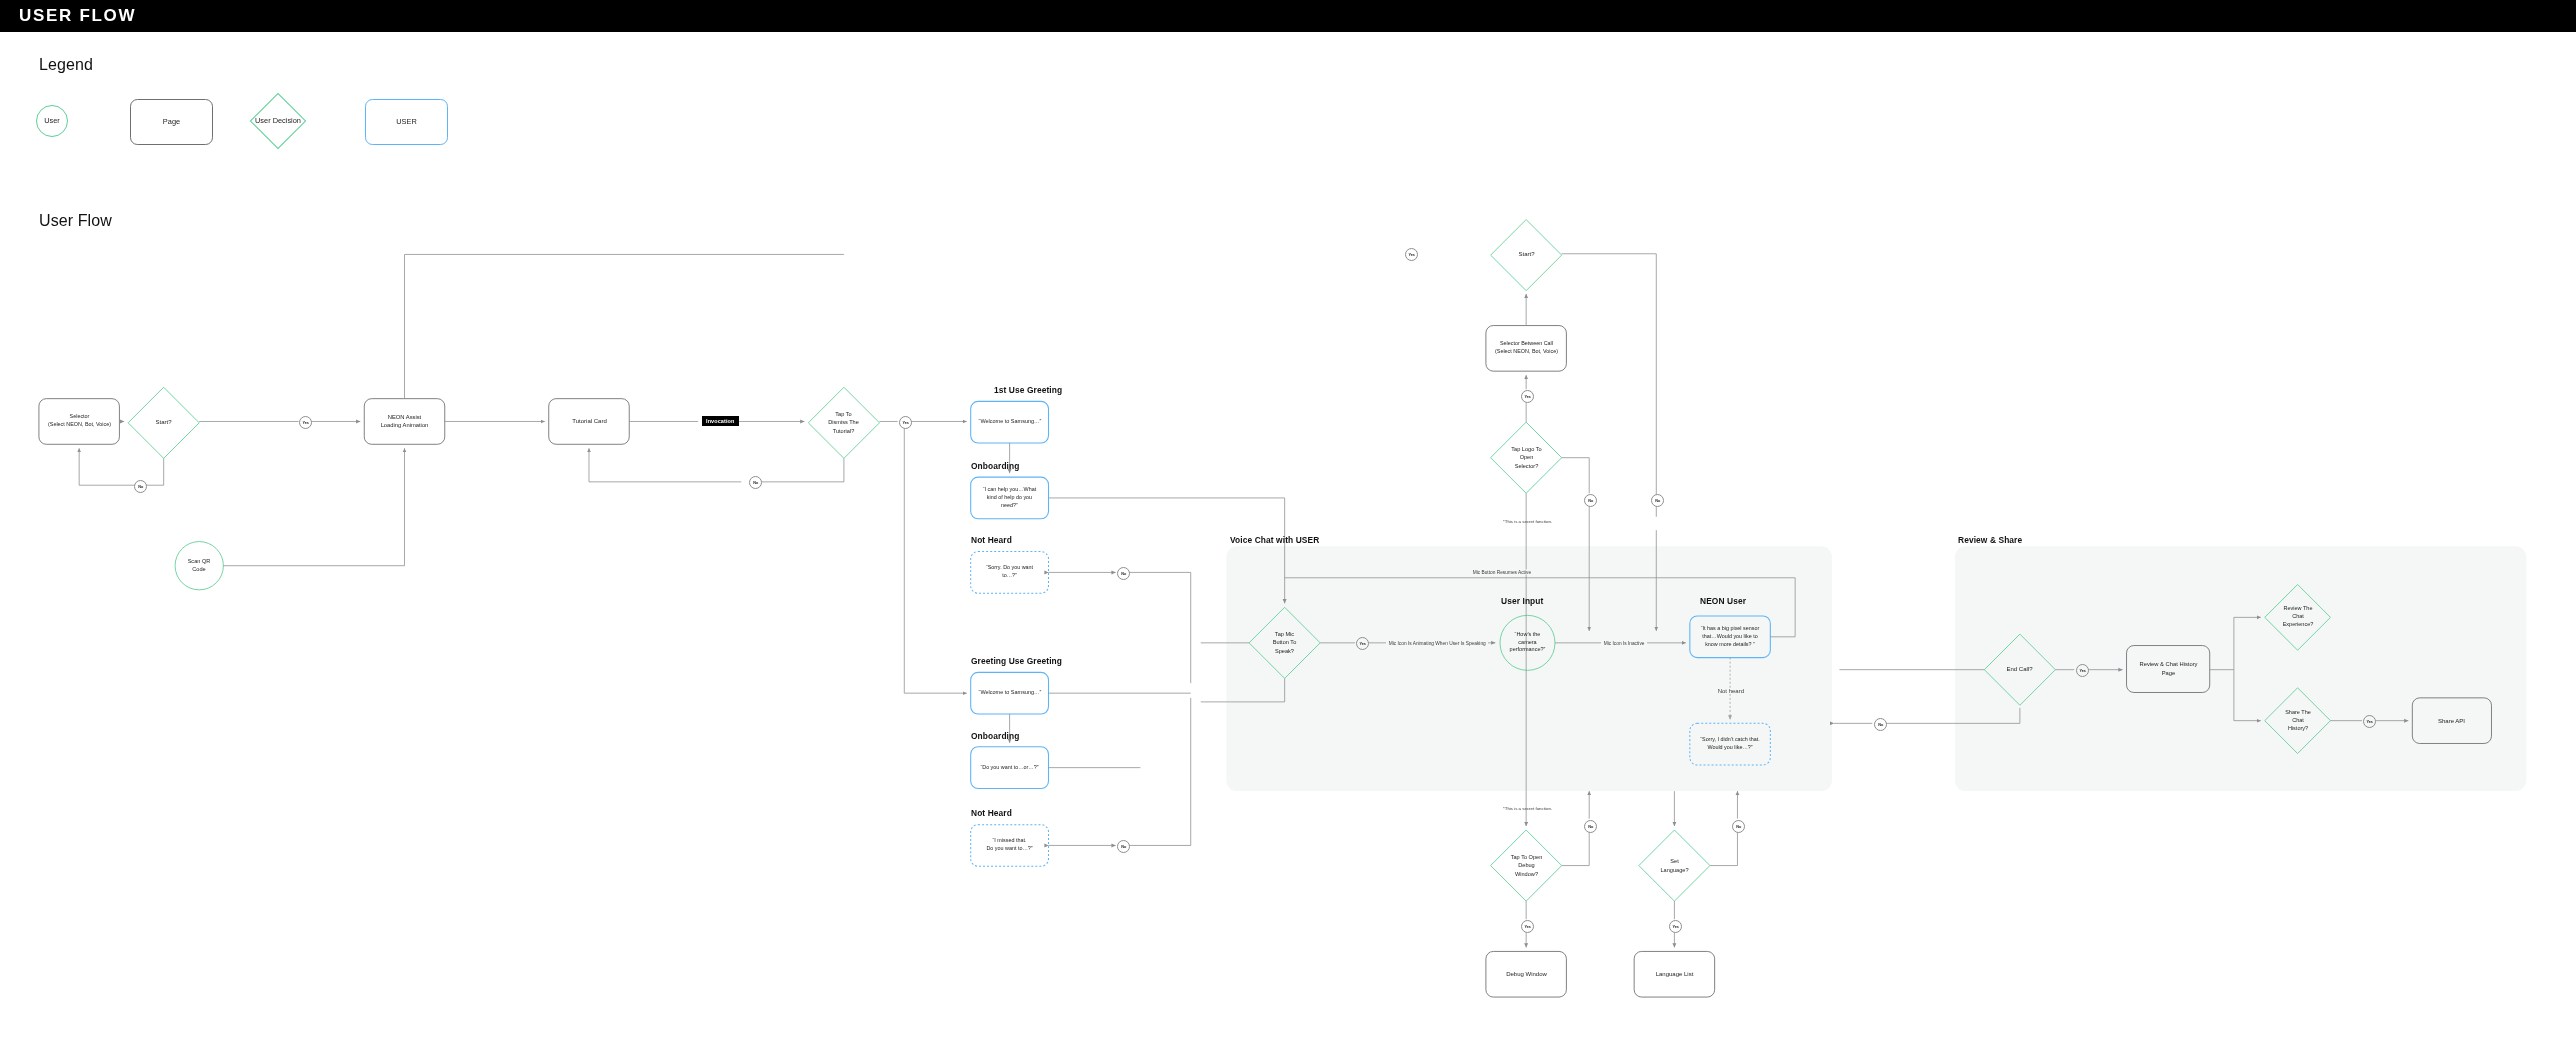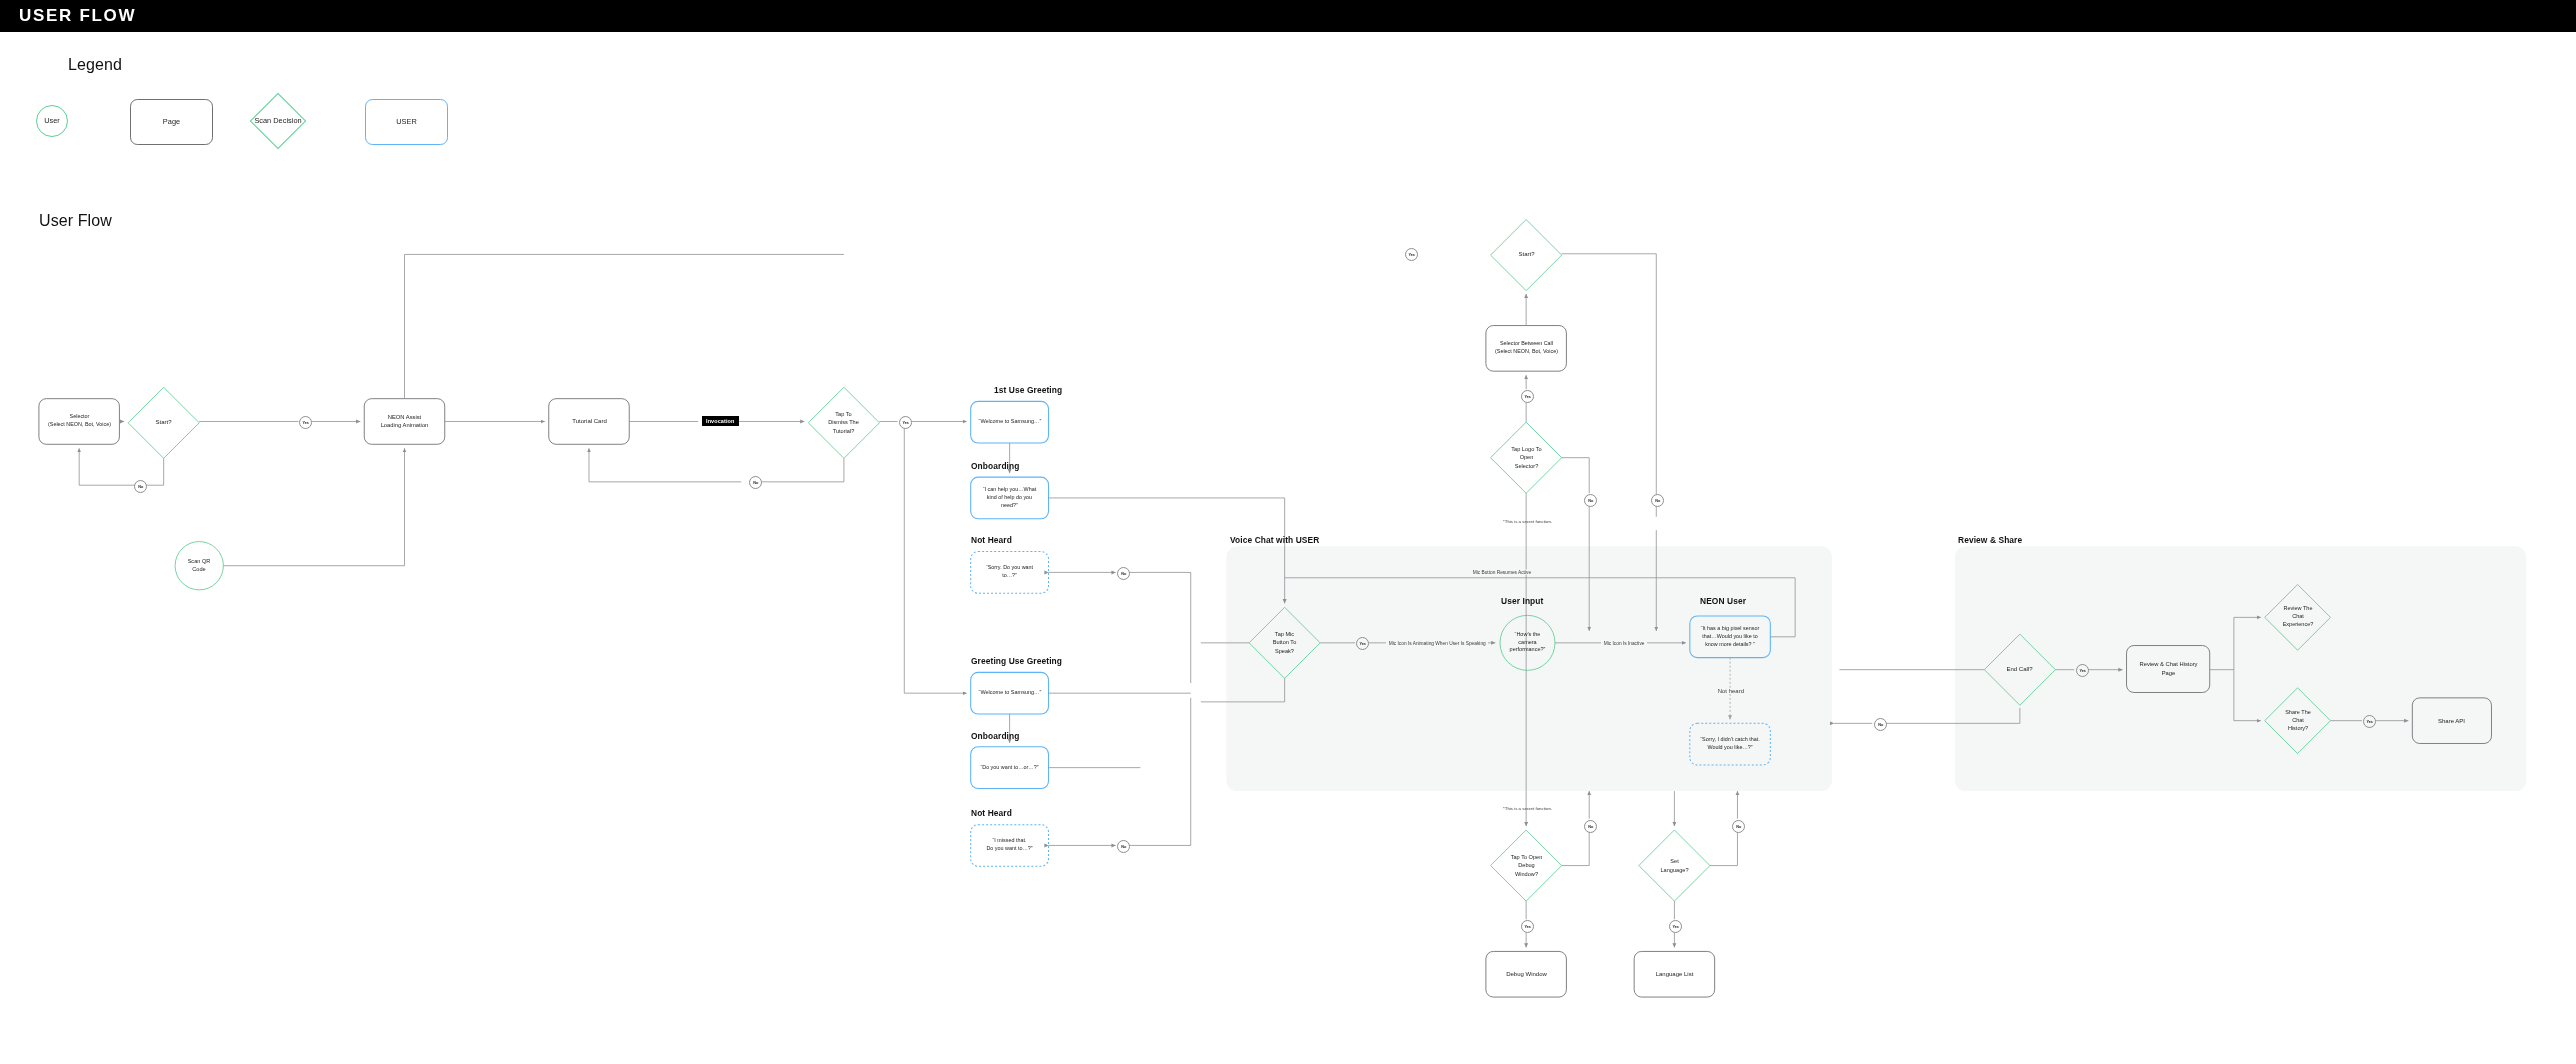--- a/index.html
+++ b/index.html
@@ -19,21 +19,21 @@
   .titlebar .tt{
     color:#fff;font-size:17px;font-weight:700;letter-spacing:1.7px;
     margin-left:19px;
   }
 
   
   .h-legend,.h-flow{
     position:absolute;font-size:16px;font-weight:400;color:#111;
     letter-spacing:0.1px;
   }
-  .h-legend{left:39px;top:56px;margin-left:29px;}
+  .h-legend{left:39px;top:56px;}
   .h-flow{left:39px;top:212px;}
 
   
   .lg{position:absolute;display:flex;align-items:center;justify-content:center;
       text-align:center;font-size:7.4px;color:#1d1d1f;line-height:1.35;}
   .lg-user{left:36px;top:105px;width:30px;height:30px;border:0.9px solid #5fcf96;border-radius:50%;}
   .lg-page{left:130px;top:99px;width:81px;height:44px;border:0.9px solid #6e6e73;border-radius:7.4px;justify-content:center;}
   .lg-dec-wrap{left:251px;top:94px;width:54px;height:54px;}
   .lg-dec-wrap .dia{position:absolute;left:6.7px;top:6.7px;width:38px;height:38px;
       border:0.9px solid #5fcf96;transform:rotate(45deg);}
@@ -86,21 +86,21 @@
   <div class="h-legend">Legend</div>
 
   <div class="lg lg-user">
     <span>User</span>
   </div>
   <div class="lg lg-page">
     <span>Page</span>
   </div>
   <div class="lg lg-dec-wrap">
     <div class="dia"></div>
-    <div class="lbl">Scan
+    <div class="lbl">User
 Decision</div>
   </div>
   <div class="lg lg-neon">
     <span>USER</span>
   </div>
 
   <div class="h-flow">User Flow</div>
 
   <div id="flow">
 

